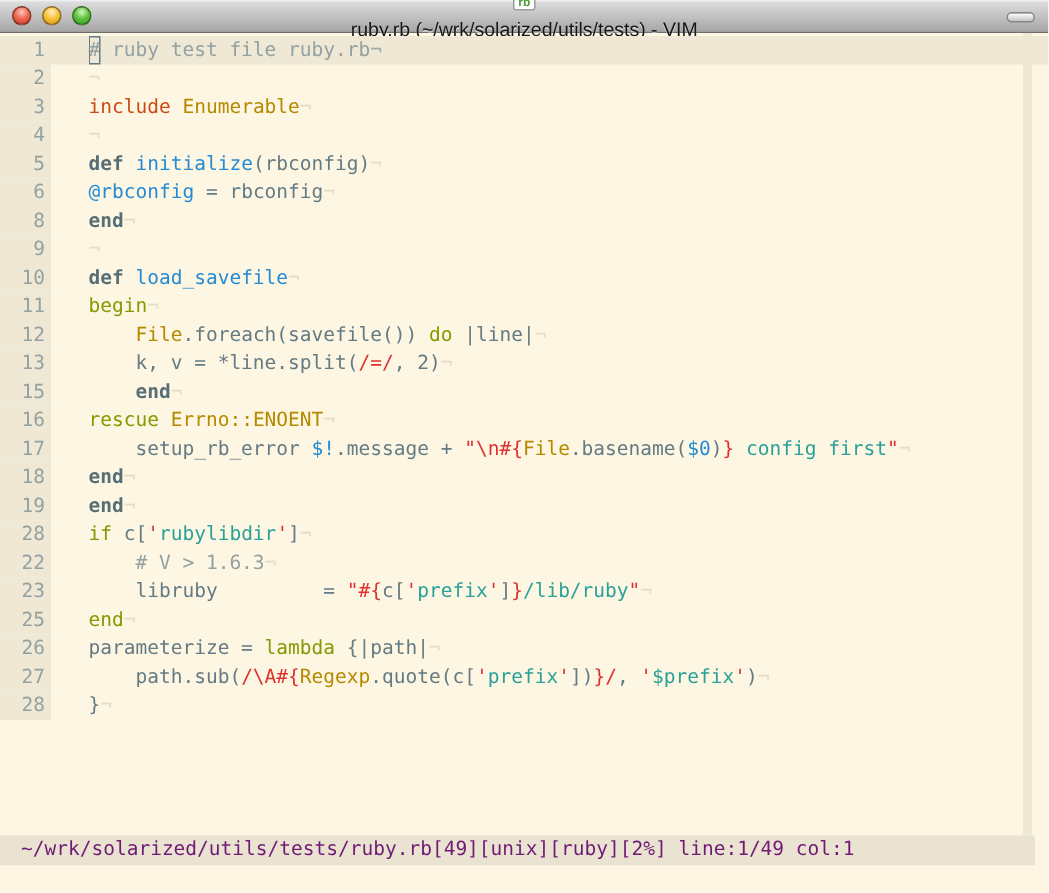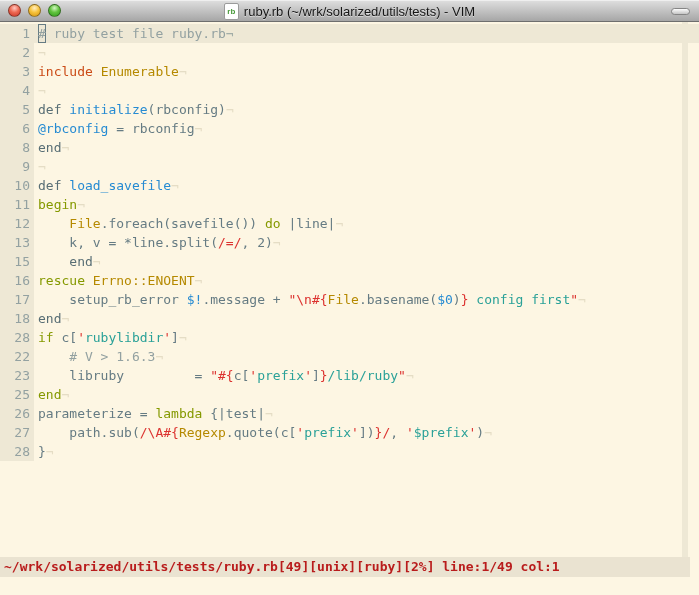--- a/index.html
+++ b/index.html
@@ -13,21 +13,21 @@
     background:linear-gradient(#e0e0e0, #c0c0c0 55%, #a6a6a6);
     border-bottom:1px solid #6e6e6e;
     box-shadow:inset 0 1px 0 #efefef;
   }
   .lights { position:absolute; left:8px; top:4px; display:flex; gap:7px; }
   .light { width:13px; height:13px; border-radius:50%; box-sizing:border-box; border:1px solid rgba(0,0,0,0.4); }
   .light-red    { background:radial-gradient(circle at 50% 28%, #ffc9c2 0%, #ee6a54 45%, #c63325 100%); }
   .light-yellow { background:radial-gradient(circle at 50% 28%, #ffeec4 0%, #f8c43e 45%, #d3930f 100%); }
   .light-green  { background:radial-gradient(circle at 50% 28%, #d4f7c4 0%, #63c440 45%, #2f9a1c 100%); }
   .title-group { position:absolute; left:0; right:0; top:0; height:22px;
-    display:flex; align-items:center; justify-content:center; gap:5px; }
+    display:flex; align-items:center; justify-content:center; gap:5px;flex-direction:column; }
   .proxy {
     width:13px; height:15px; background:#ffffff; border:1px solid #9b9b9b; border-radius:2px;
     font-family:"Liberation Sans", sans-serif; font-size:8px; font-weight:bold; color:#4b9b3c;
     display:flex; align-items:center; justify-content:center;
   }
   .title {
     font-family:"Liberation Sans", sans-serif; font-size:13px; color:#161616;
     text-shadow:0 1px 0 rgba(255,255,255,0.5); white-space:nowrap;
   }
   .pill {
@@ -37,38 +37,38 @@
   }
   
   .editor { position:absolute; top:22px; left:0; width:699px; height:535px; padding-top:2px; box-sizing:border-box; }
   .ccol { position:absolute; left:682px; top:22px; width:6px; height:535px; background:var(--base2); }
   .line { position:relative; height:19px; line-height:19px; font-size:13px; white-space:pre; color:var(--base00); }
   .line.cursorline { background:var(--base2); }
   .lnum {
     display:inline-block; width:30px; padding-right:4px; text-align:right;
     background:var(--base2); color:var(--base1);
   }
-  .code { padding-left:4px; }
+  .code { padding-left:4px;margin-left:21px; }
   .tok-body    { color:var(--base00); }
   .tok-comment { color:var(--base1); }
-  .tok-def     { color:var(--base01); font-weight:normal; }
+  .tok-def     { color:var(--base01); font-weight:bold; }
   .tok-green   { color:var(--green); }
   .tok-blue    { color:var(--blue); }
   .tok-cyan    { color:var(--cyan); }
   .tok-yellow  { color:var(--yellow); }
   .tok-orange  { color:var(--orange); }
   .tok-red     { color:var(--red); }
   .tok-eol     { color:#e5ddc5; }
   .tok-eol1    { color:#a2ada7; }
   .tok-cursor  { display:inline-block; box-shadow:inset 0 0 0 1px var(--base00); }
   
   .status {
     position:absolute; top:557px; left:0; width:690px; height:20px; box-sizing:border-box;
-    background:#eae3d1; color:#b91c1c; font-size:13px; line-height:20px;
-    padding-left:4px; white-space:pre;font-weight:bold;
+    background:#eae3d1; color:#701a75; font-size:13px; line-height:20px;
+    padding-left:14px; white-space:pre;
   }
 </style>
 </head>
 <body>
 
 <div class="window">
 
   <div class="titlebar">
     <div class="lights">
       <div class="light light-red"></div>
@@ -94,24 +94,25 @@
       <div class="line"><span class="lnum">8</span><span class="code"><span class="tok-def">end</span><span class="tok-eol">¬</span></span></div>
       <div class="line"><span class="lnum">9</span><span class="code"><span class="tok-eol">¬</span></span></div>
       <div class="line"><span class="lnum">10</span><span class="code"><span class="tok-def">def</span><span class="tok-body"> </span><span class="tok-blue">load_savefile</span><span class="tok-eol">¬</span></span></div>
       <div class="line"><span class="lnum">11</span><span class="code"><span class="tok-green">begin</span><span class="tok-eol">¬</span></span></div>
       <div class="line"><span class="lnum">12</span><span class="code"><span class="tok-body">    </span><span class="tok-yellow">File</span><span class="tok-body">.foreach(savefile()) </span><span class="tok-green">do</span><span class="tok-body"> |line|</span><span class="tok-eol">¬</span></span></div>
       <div class="line"><span class="lnum">13</span><span class="code"><span class="tok-body">    k, v = *line.split(</span><span class="tok-red">/=/</span><span class="tok-body">, 2)</span><span class="tok-eol">¬</span></span></div>
       <div class="line"><span class="lnum">15</span><span class="code"><span class="tok-body">    </span><span class="tok-def">end</span><span class="tok-eol">¬</span></span></div>
       <div class="line"><span class="lnum">16</span><span class="code"><span class="tok-green">rescue</span><span class="tok-body"> </span><span class="tok-yellow">Errno::ENOENT</span><span class="tok-eol">¬</span></span></div>
       <div class="line"><span class="lnum">17</span><span class="code"><span class="tok-body">    setup_rb_error </span><span class="tok-blue">$!</span><span class="tok-body">.message + </span><span class="tok-red">"\n</span><span class="tok-red">#{</span><span class="tok-yellow">File</span><span class="tok-body">.basename(</span><span class="tok-blue">$0</span><span class="tok-body">)</span><span class="tok-red">}</span><span class="tok-cyan"> config first</span><span class="tok-red">"</span><span class="tok-eol">¬</span></span></div>
       <div class="line"><span class="lnum">18</span><span class="code"><span class="tok-def">end</span><span class="tok-eol">¬</span></span></div>
+      <div class="line"><span class="lnum">19</span><span class="code"><span class="tok-def">end</span><span class="tok-eol">¬</span></span></div>
       <div class="line"><span class="lnum">28</span><span class="code"><span class="tok-green">if</span><span class="tok-body"> c[</span><span class="tok-red">'</span><span class="tok-cyan">rubylibdir</span><span class="tok-red">'</span><span class="tok-body">]</span><span class="tok-eol">¬</span></span></div>
       <div class="line"><span class="lnum">22</span><span class="code"><span class="tok-comment">    # V &gt; 1.6.3</span><span class="tok-eol">¬</span></span></div>
       <div class="line"><span class="lnum">23</span><span class="code"><span class="tok-body">    libruby         = </span><span class="tok-red">"#{</span><span class="tok-body">c[</span><span class="tok-red">'</span><span class="tok-cyan">prefix</span><span class="tok-red">'</span><span class="tok-body">]</span><span class="tok-red">}</span><span class="tok-cyan">/lib/ruby</span><span class="tok-red">"</span><span class="tok-eol">¬</span></span></div>
       <div class="line"><span class="lnum">25</span><span class="code"><span class="tok-green">end</span><span class="tok-eol">¬</span></span></div>
-      <div class="line"><span class="lnum">26</span><span class="code"><span class="tok-body">parameterize = </span><span class="tok-green">lambda</span><span class="tok-body"> {|test|</span><span class="tok-eol">¬</span></span></div>
+      <div class="line"><span class="lnum">26</span><span class="code"><span class="tok-body">parameterize = </span><span class="tok-green">lambda</span><span class="tok-body"> {|path|</span><span class="tok-eol">¬</span></span></div>
       <div class="line"><span class="lnum">27</span><span class="code"><span class="tok-body">    path.sub(</span><span class="tok-red">/\A</span><span class="tok-red">#{</span><span class="tok-yellow">Regexp</span><span class="tok-body">.quote(c[</span><span class="tok-red">'</span><span class="tok-cyan">prefix</span><span class="tok-red">'</span><span class="tok-body">])</span><span class="tok-red">}</span><span class="tok-red">/</span><span class="tok-body">, </span><span class="tok-red">'</span><span class="tok-cyan">$prefix</span><span class="tok-red">'</span><span class="tok-body">)</span><span class="tok-eol">¬</span></span></div>
       <div class="line"><span class="lnum">28</span><span class="code"><span class="tok-body">}</span><span class="tok-eol">¬</span></span></div>
     </div>
 
   <div class="status">~/wrk/solarized/utils/tests/ruby.rb[49][unix][ruby][2%] line:1/49 col:1</div>
 
 </div>
 
 </body></html>

